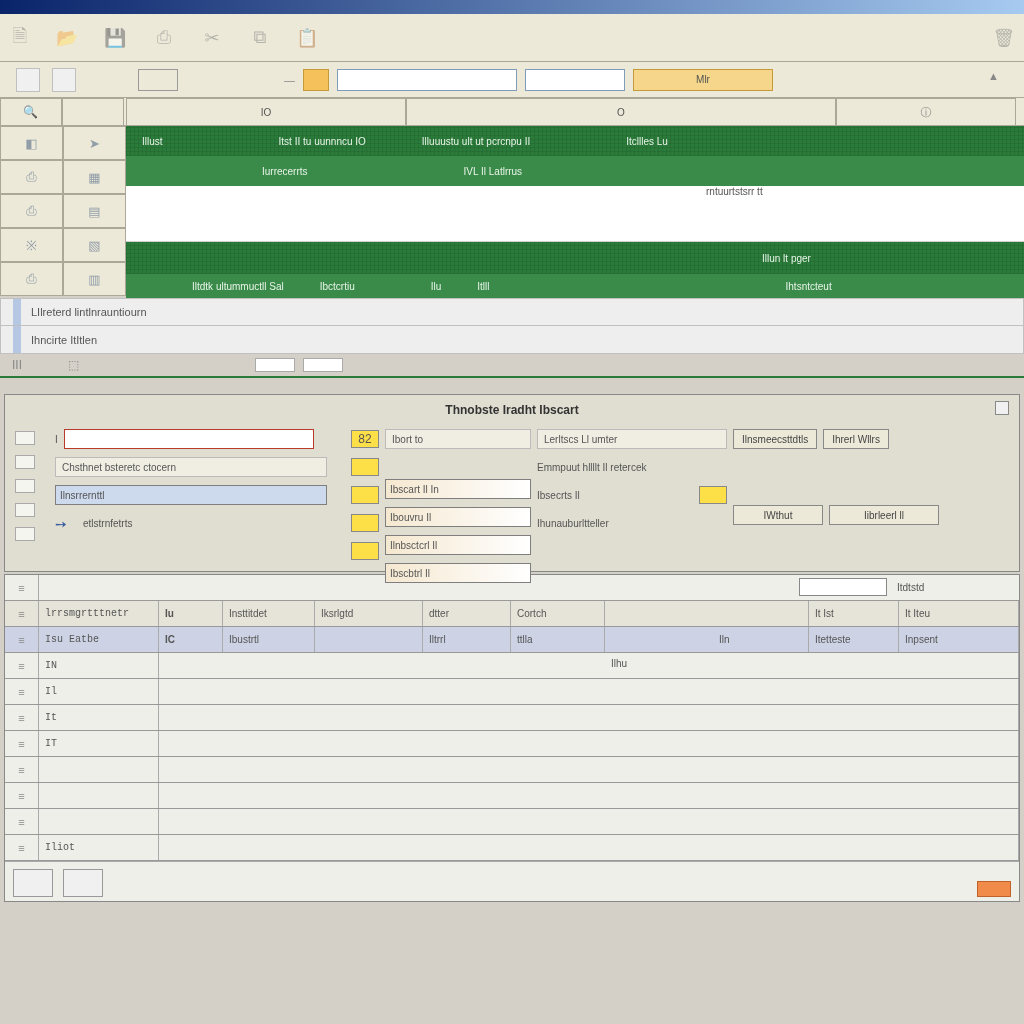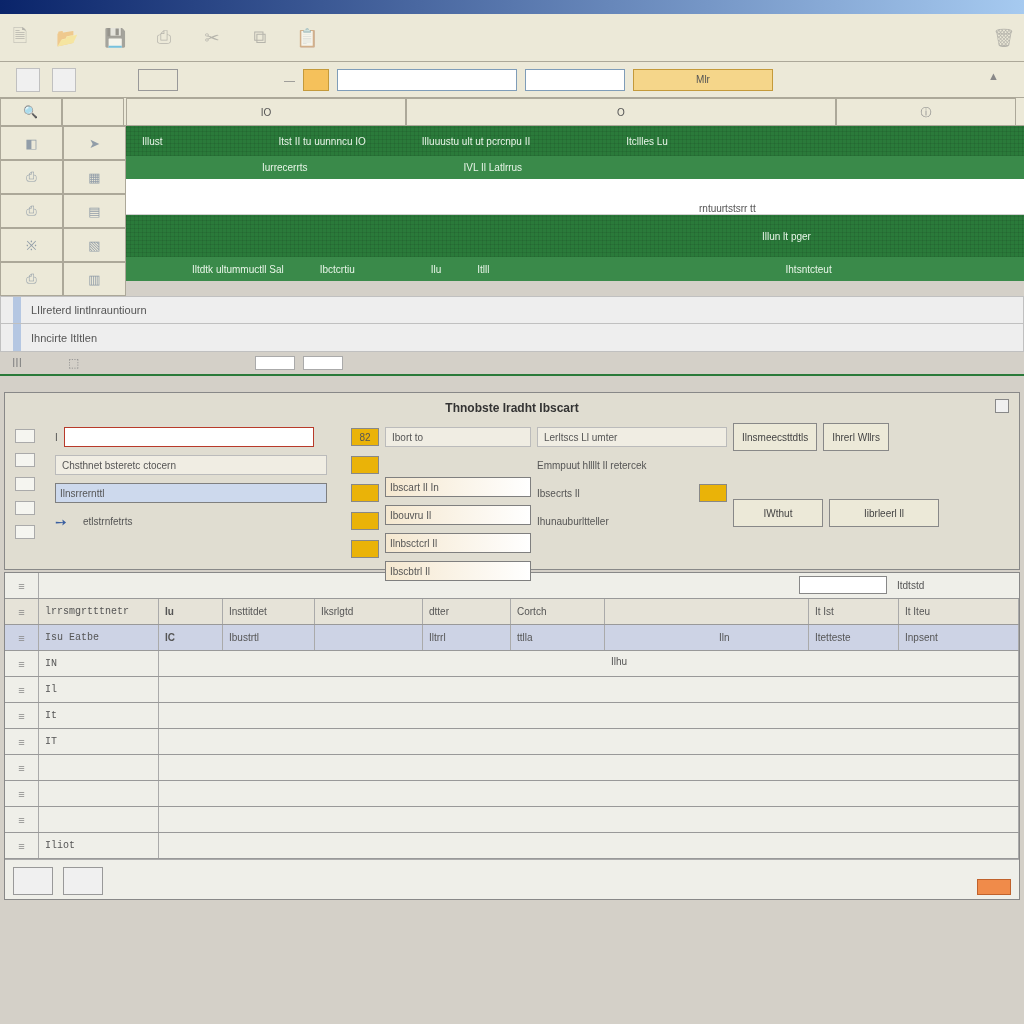--- a/index.html
+++ b/index.html
@@ -25,21 +25,21 @@
 .colhdr-d { width: 180px; height: 28px; }
 .grid-area { display: flex; }
 .rowhdrs { width: 126px; display: flex; flex-direction: column; }
 .rowhdr-row { height: 34px; display: flex; }
 .rowhdr-cell { width: 63px; height: 34px; border: 1px solid #aca899; background: #ece9d8; display: flex; align-items: center; justify-content: center; }
 .rowhdr-glyph { font-size: 13px; color: #6b7d94; opacity: 0.7; }
 .grid-right { flex: 1; display: flex; flex-direction: column; }
 .green-row { height: 30px; background: #2a7a3a; background-image: repeating-linear-gradient(0deg, rgba(0,0,0,0.08) 0, rgba(0,0,0,0.08) 1px, transparent 1px, transparent 4px), repeating-linear-gradient(90deg, rgba(0,0,0,0.08) 0, rgba(0,0,0,0.08) 1px, transparent 1px, transparent 4px); display: flex; align-items: center; color: #e8f5e8; font-size: 10px; padding-left: 8px; gap: 20px; }
 .green-row.lighter { background: #3a8a4a; }
 .green-seg { padding: 0 8px; white-space: nowrap; }
-.white-row { height: 36px; background: #fff; border-bottom: 1px solid #cfcfcf; display: flex; align-items: flex-end; padding-left: 13px; color: #555; font-size: 10px; }
+.white-row { height: 56px; background: #fff; border-bottom: 1px solid #cfcfcf; display: flex; align-items: flex-start; padding-left: 20px; color: #555; font-size: 10px; }
 .white-row .wseg { margin-left: 560px; }
 .lower-bar { height: 28px; background: #eee; border: 1px solid #c0c0c0; display: flex; align-items: center; padding-left: 12px; font-size: 11px; color: #555; margin: 0; }
 .lower-bar.lb2 { border-top: none; }
 .lower-bar-accent { width: 8px; height: 100%; background: #b5c7e2; margin-right: 10px; }
 .divider-row { height: 24px; display: flex; align-items: center; padding-left: 12px; border-bottom: 2px solid #2a7a3a; }
 .div-glyph { font-size: 12px; color: #888; margin-right: 16px; }
 .div-boxes { display: flex; gap: 8px; margin-left: 160px; }
 .div-box { width: 40px; height: 14px; border: 1px solid #aaa; background: #fff; }
 .gap { height: 16px; background: #d4d0c8; }
 .dlg-panel { background: #e0ddd1; border: 1px solid #888; margin: 0 4px; padding: 8px 10px; position: relative; }
@@ -52,22 +52,22 @@
 .dlg-col1 { width: 290px; display: flex; flex-direction: column; gap: 4px; }
 .dlg-col2 { width: 180px; display: flex; flex-direction: column; gap: 4px; }
 .dlg-col3 { width: 190px; display: flex; flex-direction: column; gap: 4px; }
 .dlg-col4 { flex: 1; display: flex; flex-direction: column; gap: 4px; }
 .dlg-field-row { display: flex; align-items: center; gap: 6px; height: 24px; }
 .dlg-input { height: 20px; border: 1px solid #7f7f7f; background: #fff; padding: 0 4px; font-size: 10px; color: #555; }
 .dlg-input.red { border: 1px solid #b83a2a; }
 .dlg-input.blue-sel { border: 1px solid #7f7f7f; background: #cdd9ed; }
 .dlg-input.gr { background: linear-gradient(to right, #f5e8d0, #fff); margin-top: 44px; }
 .dlg-label-box { height: 20px; border: 1px solid #bbb; background: #f0ede3; padding: 0 6px; display: flex; align-items: center; font-size: 10px; color: #555; }
-.dlg-small-num { width: 28px; height: 18px; border: 1px solid #888; background: #eab308; display: inline-flex; align-items: center; justify-content: center; font-size: 10px; color: #555; }
-.dlg-btn { height: 28px; border: 1px solid #888; background: #ece9d8; padding: 0 8px; font-size: 10px; color: #444; }
+.dlg-small-num { width: 28px; height: 18px; border: 1px solid #888; background: #fde047; display: inline-flex; align-items: center; justify-content: center; font-size: 12px; color: #555; }
+.dlg-btn { height: 20px; border: 1px solid #888; background: #ece9d8; padding: 0 8px; font-size: 10px; color: #444; }
 .dlg-arrow { width: 22px; height: 14px; color: #3a5fa0; font-size: 14px; }
 .dlg-small-label { font-size: 10px; color: #555; }
 .lower-table { margin: 2px 4px 0 4px; border: 1px solid #888; background: #efefe9; }
 .lt-row { display: flex; height: 26px; border-bottom: 1px solid #999; }
 .lt-row.hdr { background: #e6e3d8; }
 .lt-row.hdr2 { background: #cdd3e5; }
 .lt-side { width: 34px; border-right: 1px solid #aaa; display: flex; align-items: center; justify-content: center; }
 .lt-side-glyph { font-size: 11px; color: #888; }
 .lt-cell { border-right: 1px solid #aaa; display: flex; align-items: center; padding: 0 6px; font-size: 10px; color: #555; }
 .lt-c1 { width: 120px; font-family: Liberation Mono, monospace; }
@@ -199,28 +199,28 @@
         </div>
       </div>
   </div>
   <div class="grid-right">
     <div class="green-row">
       <span class="green-seg">Illust</span>
       <span class="green-seg" style="margin-left:80px">Itst II tu uunnncu IO</span>
       <span class="green-seg" style="margin-left:20px">Illuuustu ult ut pcrcnpu II</span>
       <span class="green-seg" style="margin-left:60px">Itcllles Lu</span>
     </div>
-    <div class="green-row lighter" style="height:23px">
+    <div class="green-row lighter" style="height:30px">
       <span class="green-seg" style="margin-left:120px">Iurrecerrts</span>
       <span class="green-seg" style="margin-left:120px">IVL Il Latlrrus</span>
     </div>
     <div class="white-row">
       <span class="wseg">rntuurtstsrr tt</span>
     </div>
-    <div class="green-row" style="height:42px">
+    <div class="green-row" style="height:32px">
       <span class="green-seg" style="margin-left:620px">Illun lt pger</span>
         <br>
     </div>
     <div class="green-row lighter" style="height:24px">
       <span class="green-seg" style="margin-left:50px">Iltdtk ultummuctll Sal</span>
       <span class="green-seg">Ibctcrtiu</span>
       <span class="green-seg" style="margin-left:40px">Ilu</span>
       <span class="green-seg">Itlll</span>
       <span class="green-seg" style="margin-left:260px">Ihtsntcteut</span>
     </div>

